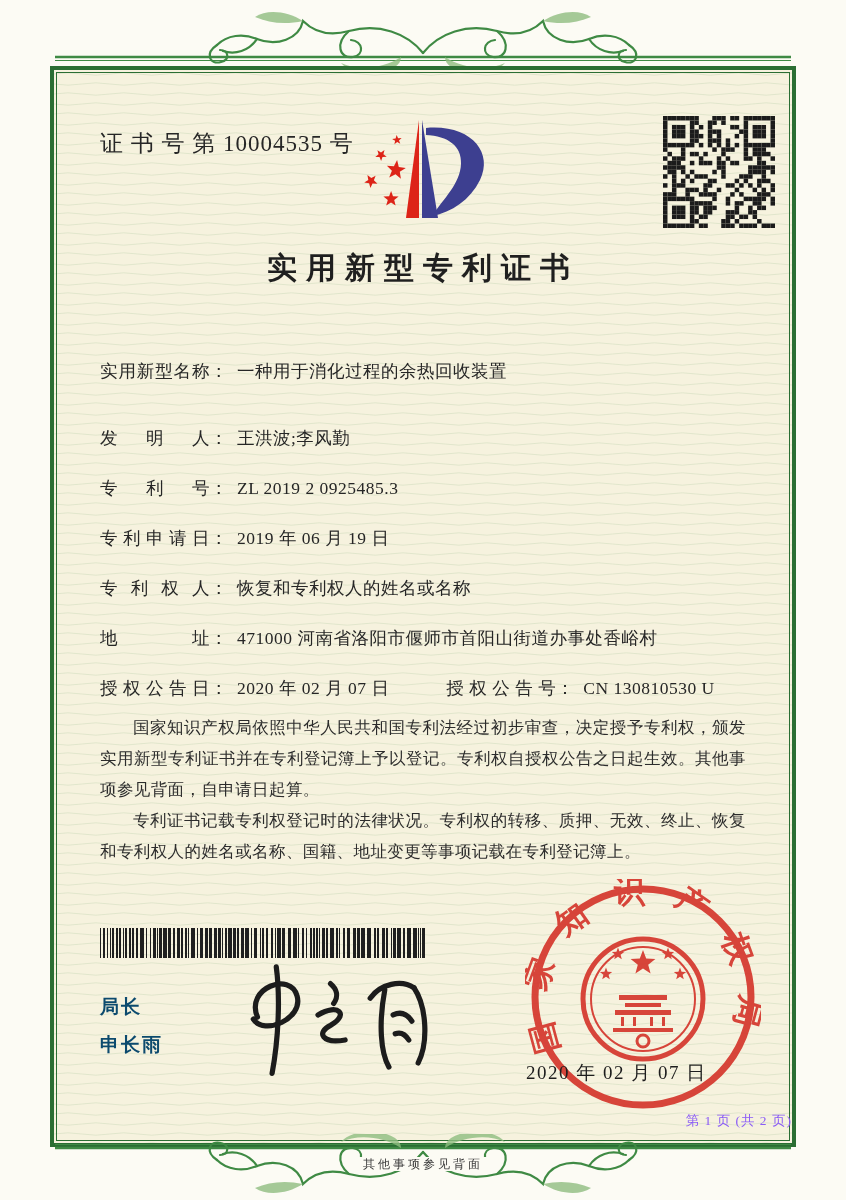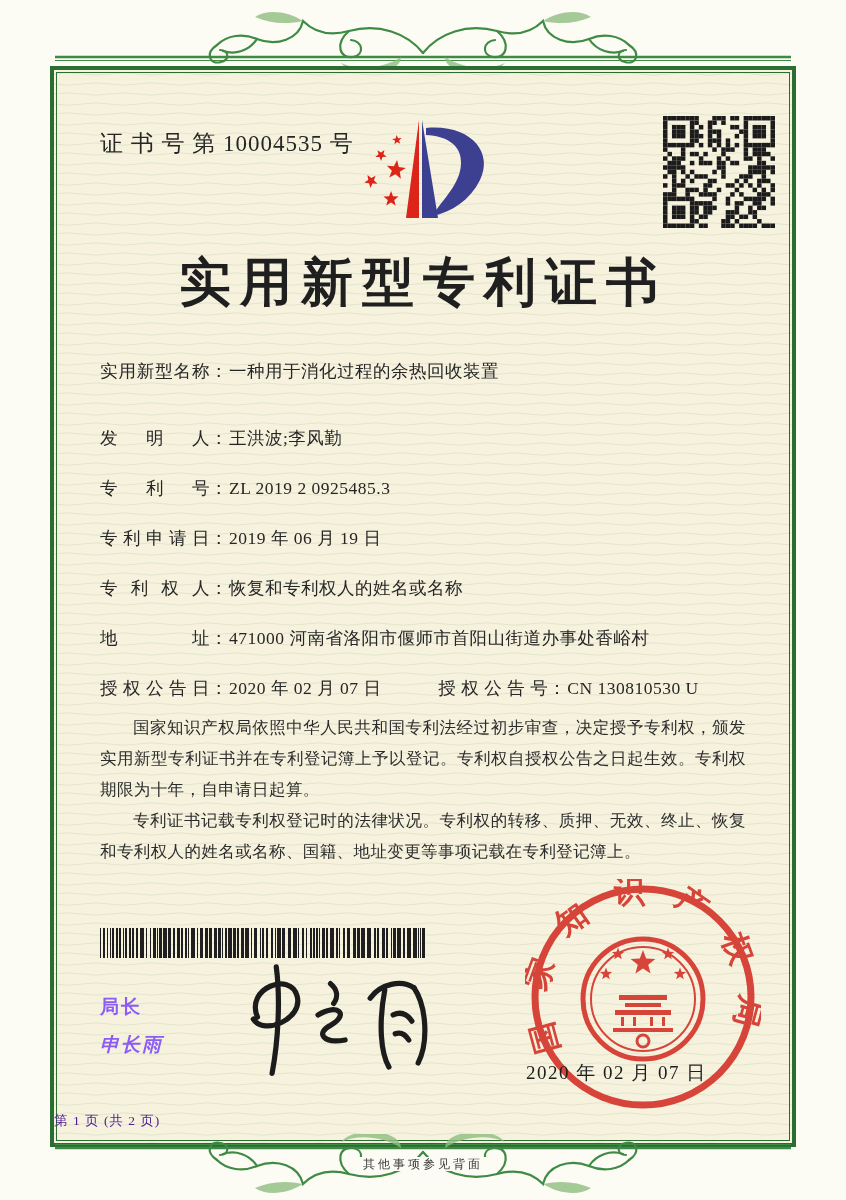--- a/index.html
+++ b/index.html
@@ -34,46 +34,46 @@
     border:4px solid var(--frame-green);background:var(--paper-cream);
     box-sizing:border-box;
   }
   .frame-inner{position:absolute;inset:2px;border:1px solid var(--frame-green);pointer-events:none;}
   #guilloche-svg{position:absolute;inset:0;width:100%;height:100%;}
   .cert-number{position:absolute;left:46px;top:58px;font-size:23px;letter-spacing:1px;white-space:nowrap;}
   .logo{position:absolute;left:286px;top:34px;width:180px;height:134px;}
   .qr{position:absolute;left:609px;top:46px;width:112px;height:112px;}
   .title{
     position:absolute;left:0;right:0;top:178px;text-align:center;
-    font-size:52px;font-weight:700;letter-spacing:9px;color:#1f1f1f;white-space:nowrap;
+    font-size:30px;font-weight:700;letter-spacing:9px;color:#1f1f1f;white-space:nowrap;
   }
   
   .fields{position:absolute;left:46px;right:48px;top:288px;}
   .frow{height:26px;line-height:26px;margin-bottom:24px;font-size:17.5px;letter-spacing:.5px;white-space:nowrap;}
   .frow-first{margin-bottom:41px;}
   .jlabel{display:inline-flex;justify-content:space-between;width:110px;}
-  .fvalue{margin-left:1px;font-family:Liberation Serif, serif;}
+  .fvalue{margin-left:9px;font-family:Liberation Serif, serif;}
   .grant-right{display:inline-block;margin-left:52px;}
   
   .paras{position:absolute;left:46px;right:46px;top:642px;}
   .paras p{margin:0;font-size:16.5px;line-height:1.88;text-indent:2em;letter-spacing:.4px;color:#2c2c2c;text-align:justify;}
   
   .barcode{position:absolute;left:46px;top:858px;width:332px;height:30px;}
-  .hei{font-family:"Liberation Sans","DejaVu Sans",sans-serif;font-weight:600;font-size:19px;letter-spacing:2px;color:#8b5cf6;}
+  .hei{font-family:"Liberation Sans","DejaVu Sans",sans-serif;font-weight:600;font-size:19px;letter-spacing:2px;color:#0c4a6e;}
   .comm-title{position:absolute;left:46px;top:924px;}
-  .comm-name{position:absolute;left:46px;top:962px;font-style:italic;}
+  .comm-name{position:absolute;left:46px;top:962px;}
   .signature{position:absolute;left:168px;top:884px;width:240px;height:125px;}
   .signature path{fill:none;stroke:#1c1c1c;stroke-width:5;stroke-linecap:round;stroke-linejoin:round;}
   .seal{position:absolute;left:471px;top:809px;width:236px;height:236px;opacity:.93;}
   .seal .ring{fill:none;stroke:var(--seal-red);stroke-width:7;}
   .seal .emb{stroke:var(--seal-red);fill:none;}
   .seal .embf{fill:var(--seal-red);stroke:none;}
   .seal text{fill:var(--seal-red);font-size:31px;font-weight:700;letter-spacing:27px;font-family:"Liberation Serif","DejaVu Serif",serif;}
   .issue-date{position:absolute;left:472px;top:990px;font-size:19px;letter-spacing:1.5px;color:#1d1d1d;white-space:nowrap;}
-  .page-footer{position:absolute;left:0;right:0;top:1042px;text-align:left;font-size:13.5px;letter-spacing:1px;color:#4c1d95;}
+  .page-footer{position:absolute;left:0;right:0;top:1042px;text-align:right;font-size:13.5px;letter-spacing:1px;color:#8b5cf6;}
   
   .back-note{position:absolute;left:0;right:0;top:1156px;text-align:center;font-size:12px;letter-spacing:3px;color:#3a3a3a;}
   .back-note span{background:var(--page-bg);padding:0 14px;}
 </style>
 </head>
 <body>
 
 <div class="page">
 
   <svg class="orn" id="orn-top" viewBox="0 0 740 64">
@@ -609,21 +609,21 @@
               <span>权</span>
               <span>公</span>
               <span>告</span>
               <span>号</span>
             </span><span>：</span><span class="fvalue">CN 130810530 U</span>
         </span>
       </div>
     </div>
 
     <div class="paras">
-      <p>国家知识产权局依照中华人民共和国专利法经过初步审查，决定授予专利权，颁发实用新型专利证书并在专利登记簿上予以登记。专利权自授权公告之日起生效。专利权期限为十年，自申请日起算。</p>
+      <p>国家知识产权局依照中华人民共和国专利法经过初步审查，决定授予专利权，颁发实用新型专利证书并在专利登记簿上予以登记。专利权自授权公告之日起生效。其他事项参见背面，自申请日起算。</p>
       <p>专利证书记载专利权登记时的法律状况。专利权的转移、质押、无效、终止、恢复和专利权人的姓名或名称、国籍、地址变更等事项记载在专利登记簿上。</p>
     </div>
 
     <svg class="barcode" id="barcode-svg" viewBox="0 0 332 30" preserveAspectRatio="none">
         <g fill="#1f1f1f">
           <rect x="0" y="0" width="1" height="30"></rect>
           <rect x="3" y="0" width="2" height="30"></rect>
           <rect x="7" y="0" width="1" height="30"></rect>
           <rect x="10" y="0" width="1" height="30"></rect>
           <rect x="12" y="0" width="2" height="30"></rect>

